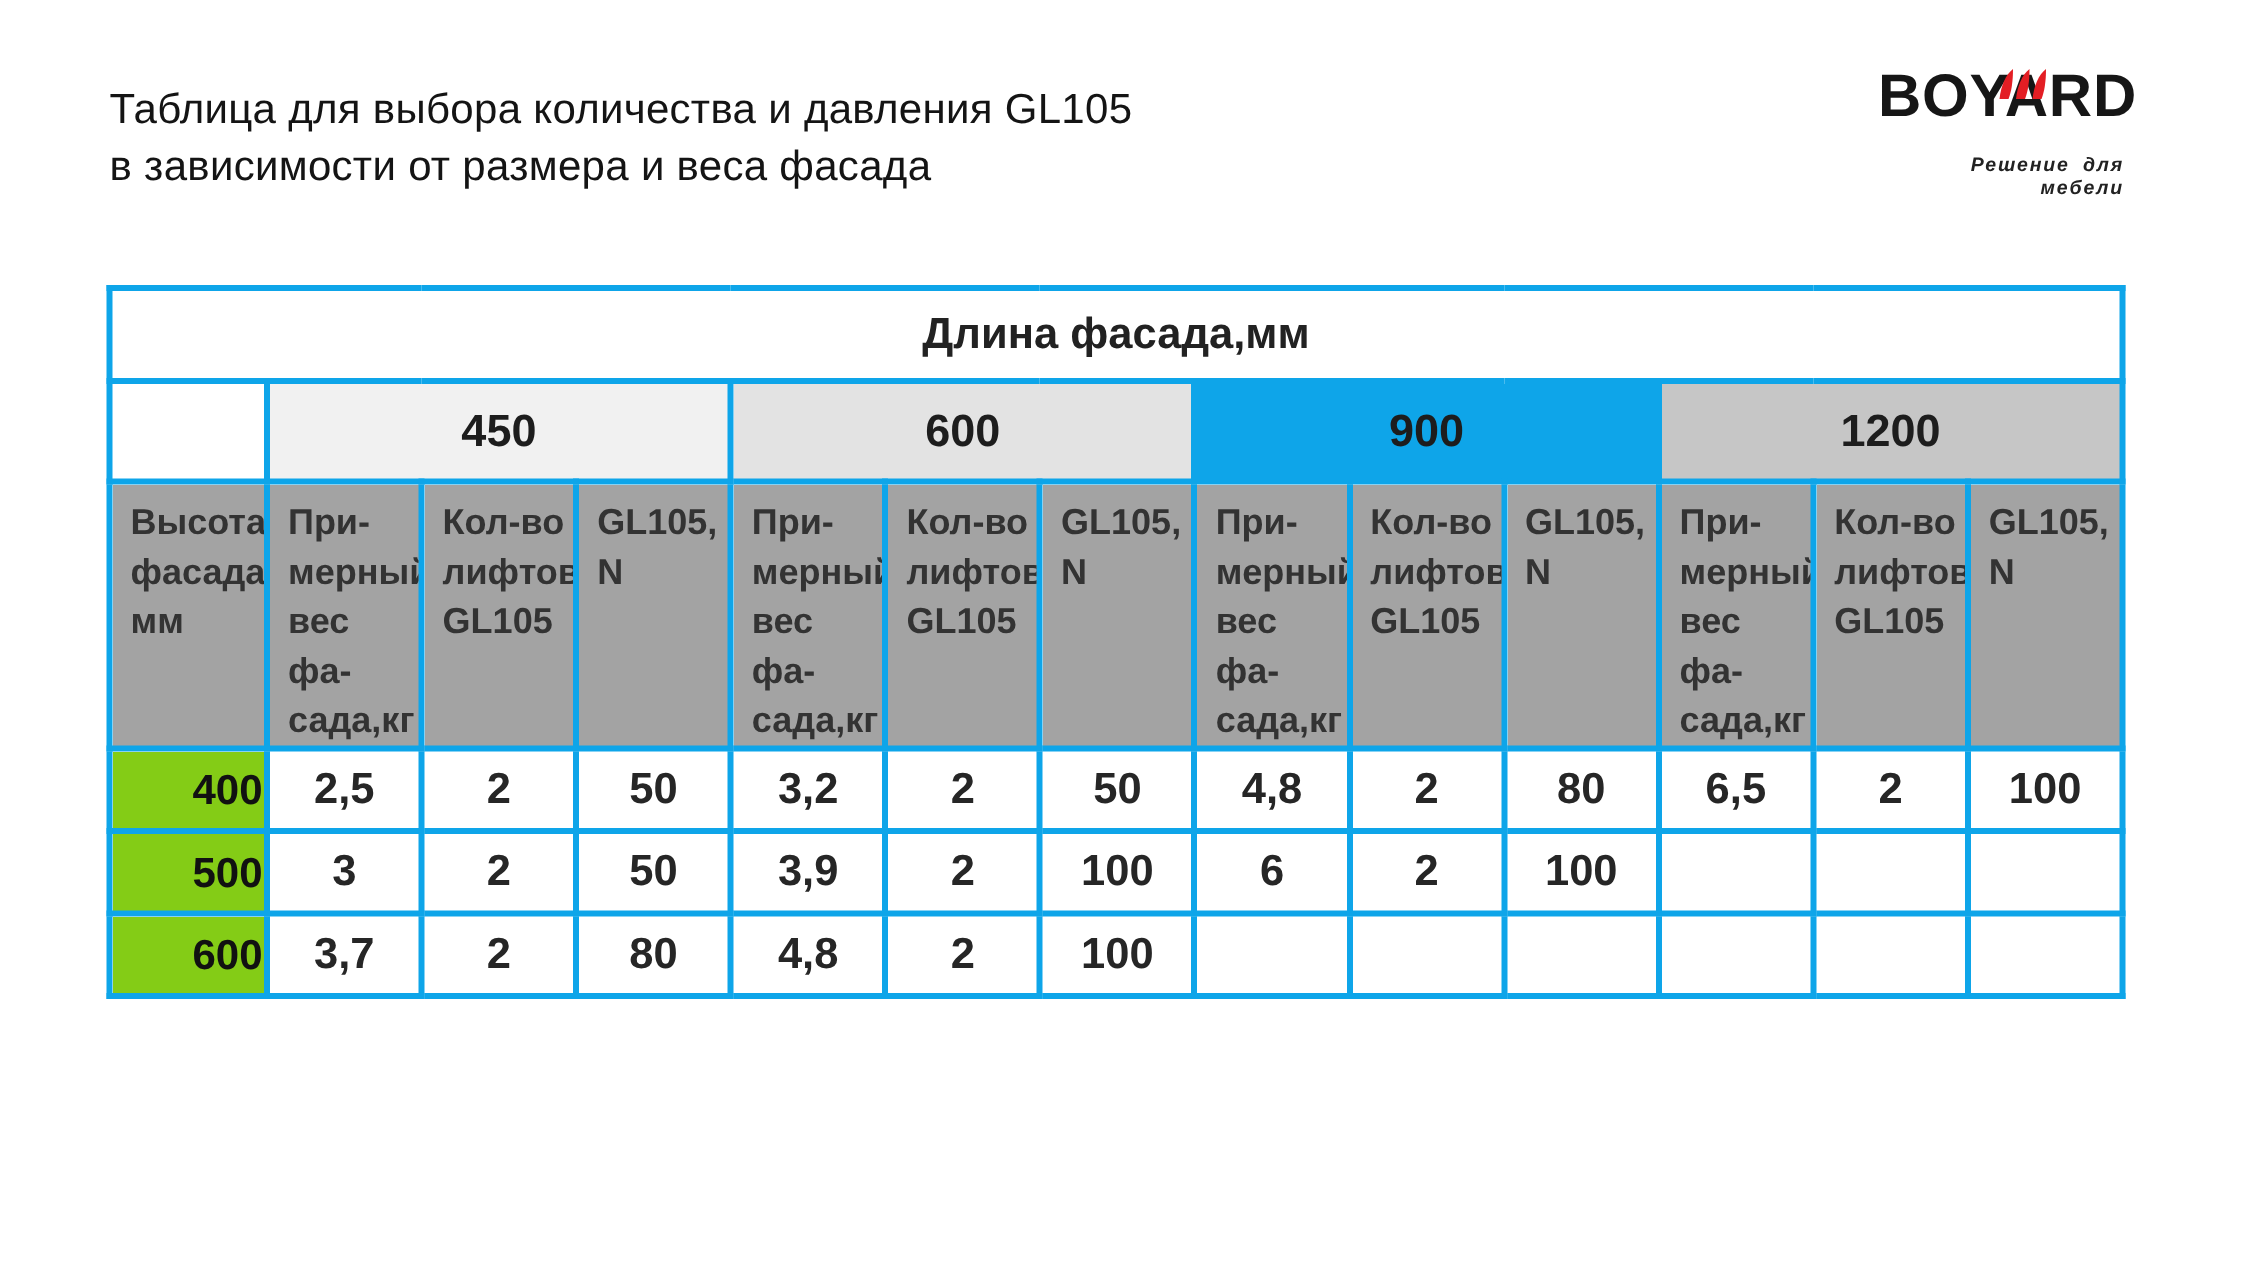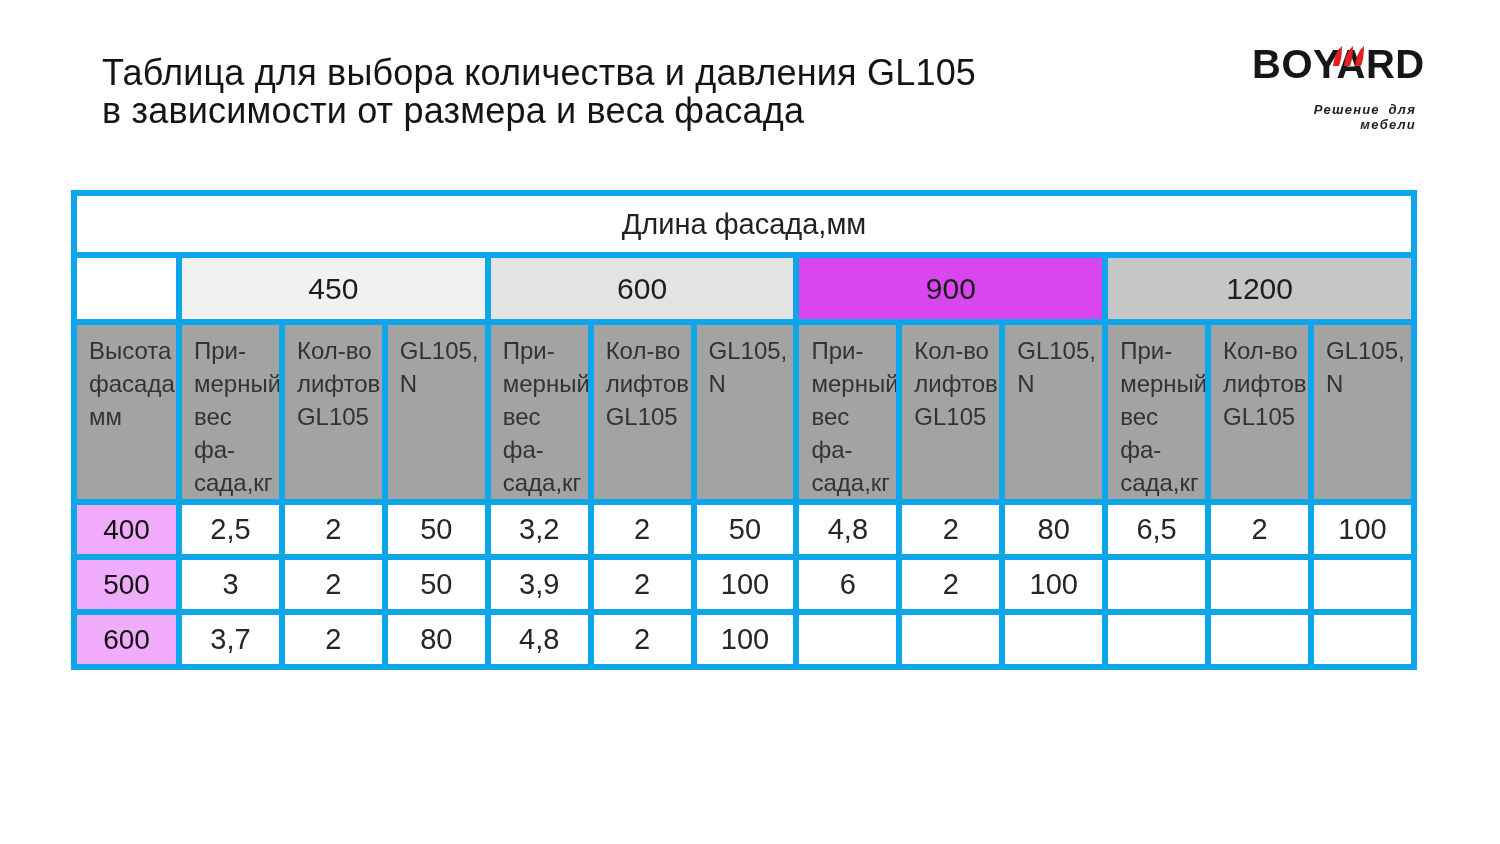--- a/index.html
+++ b/index.html
@@ -14,25 +14,24 @@
     height: 844px;
     background: #ffffff;
     overflow: hidden;
   }
 
   
   .title-block {
     position: absolute;
     left: 73px;
     top: 54px;
-    font-size: 36px;
+    font-size: 28px;
     line-height: 38px;
     color: #141414;
     letter-spacing: 0.2px;
-    margin-left: 29px;
   }
 
   
   .logo {
     position: absolute;
     left: 1252px;
     top: 44px;
     width: 168px;
     text-align: left;
   }
@@ -70,22 +69,22 @@
     width: 1346px;
     border-collapse: collapse;
     table-layout: fixed;
     color: #2b2b2b;
     border-top: 2px solid #8f8f8f;
     border-left: 1px solid #8f8f8f;
     border-right: 2px solid #7a7a7a;
     border-bottom: 3px solid #3a3a3a;
   }
   .gl-table th, .gl-table td {
-    border: 6px solid #0ea5e9;
-    font-weight: normal;
+    border: 4px solid #0ea5e9;
+    font-weight: bold;
     overflow: hidden;
   }
   tr.caption-row { height: 62px; }
   tr.group-row   { height: 67px; }
   tr.subhead-row { height: 134px; }
   tr.data-row    { height: 55px; }
 
   .caption-cell {
     text-align: center;
     vertical-align: middle;
@@ -104,26 +103,26 @@
     vertical-align: top;
     text-align: left;
     padding: 9px 6px 0 12px;
     font-size: 24px;
     line-height: 33px;
     white-space: pre-line;
     color: #333333;
     background: #a3a3a3;
   }
   .row-head {
-    text-align: center;
+    text-align: right;
     vertical-align: middle;
     font-size: 28px;
     font-weight: bold;
     color: #111111;
-    background: #f0abfc;
+    background: #84cc16;
   }
   .data-cell {
     text-align: center;
     vertical-align: middle;
     font-size: 29px;
     color: #262626;
     background: #ffffff;
   }
 </style>
 </head>
@@ -163,21 +162,21 @@
         <col>
     </colgroup>
     <thead>
       <tr class="caption-row">
         <th colspan="13" class="caption-cell">Длина фасада,мм</th>
       </tr>
       <tr class="group-row" id="group-row">
         <th class="corner-cell"></th>
       <th colspan="3" class="group-cell" style="background: rgb(241, 241, 241);">450</th>
           <th colspan="3" class="group-cell" style="background: rgb(227, 227, 227);">600</th>
-          <th colspan="3" class="group-cell" style="background: #d946ef;">900</th>
+          <th colspan="3" class="group-cell" style="background: #0ea5e9;">900</th>
           <th colspan="3" class="group-cell" style="background: rgb(198, 198, 198);">1200</th>
         </tr>
       <tr class="subhead-row" id="subheader-row">
         <th class="sub-cell">Высота
 фасада,
 мм</th>
       <th class="sub-cell">При-
 мерный
 вес фа-
 сада,кг</th>

